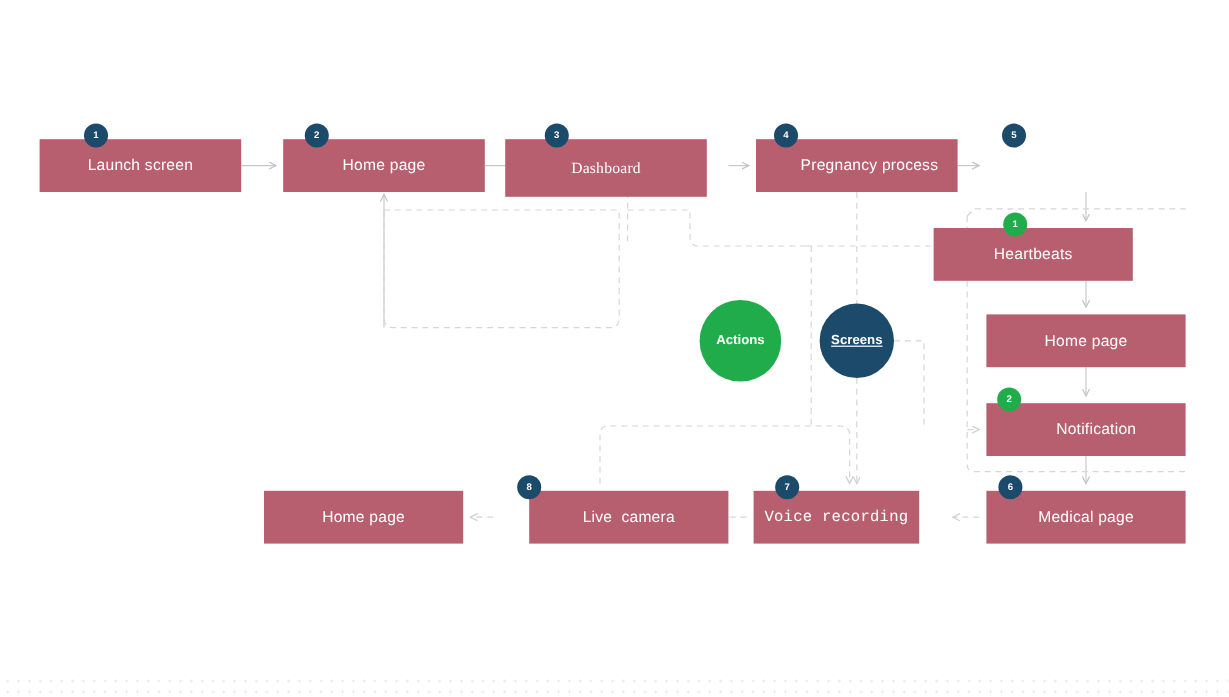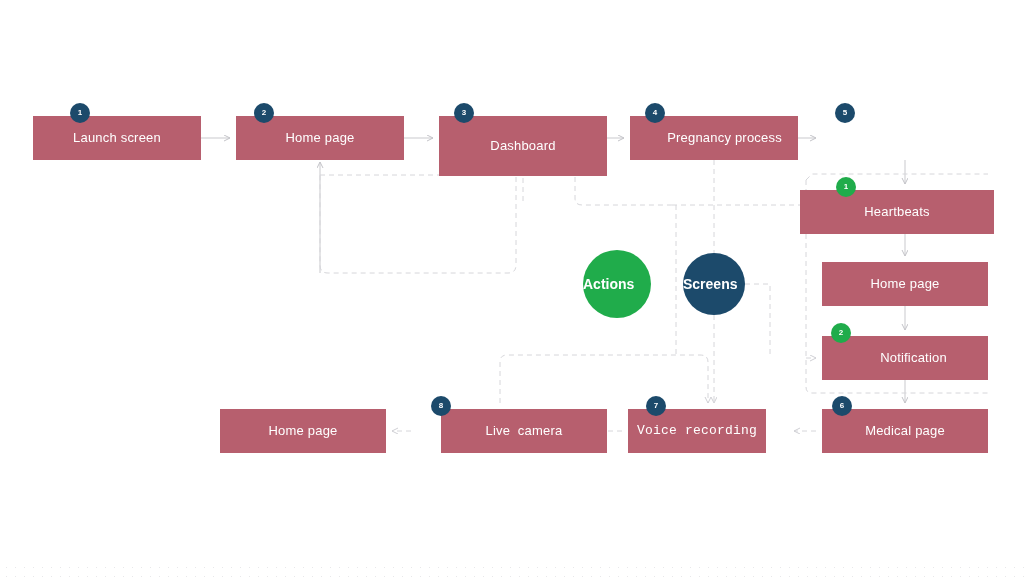--- a/index.html
+++ b/index.html
@@ -75,28 +75,28 @@
   }
   .badge.navy  { background: #1c4a6b; }
   .badge.green { background: #20ac4b; }
 
   
   .legend-circle {
     position: absolute;
     border-radius: 50%;
     display: flex;
     align-items: center;
-    justify-content: flex-start;
+    justify-content: center;
     color: #ffffff;
-    font-size: 14px;
+    font-size: 11px;
     font-weight: bold;
     z-index: 4;
   }
   .legend-circle.green { background: #20ac4b; }
-  .legend-circle.navy  { background: #1c4a6b; }
+  .legend-circle.navy  { background: #1c4a6b; text-decoration: underline; }
 </style>
 </head>
 <body>
 
 <div id="canvas">
 
   <svg id="wires" viewBox="0 0 1024 581" xmlns="http://www.w3.org/2000/svg">
     <defs>
       <marker id="ah-solid" markerWidth="7" markerHeight="7" refX="6" refY="3" orient="auto" markerUnits="userSpaceOnUse">
         <path d="M0,0 L6,3 L0,6" fill="none" stroke="#c3c3c8" stroke-width="1"></path>
@@ -165,39 +165,39 @@
     <span>1</span>
   </div>
 
   <div class="node" style="left:236px; top:116px; width:168px; height:44px;">
     <span class="node-label">Home page</span>
   </div>
   <div class="badge navy" style="left:254px; top:103px;">
     <span>2</span>
   </div>
 
-  <div class="node" style="left:439px; top:116px; width:168px; height:60px;">
+  <div class="node" style="left:421px; top:116px; width:168px; height:48px;font-family:Liberation Serif, serif;">
     <span class="node-label">Dashboard</span>
   </div>
   <div class="badge navy" style="left:454px; top:103px;">
     <span>3</span>
   </div>
 
   <div class="node" style="left:630px; top:116px; width:168px; height:44px;padding-left:27px;">
     <span class="node-label">Pregnancy process</span>
   </div>
   <div class="badge navy" style="left:645px; top:103px;">
     <span>4</span>
   </div>
 
   <div class="badge navy" style="left:835px; top:103px;">
     <span>5</span>
   </div>
 
-  <div class="node" style="left:800px; top:190px; width:194px; height:44px;">
+  <div class="node" style="left:778px; top:190px; width:166px; height:44px;">
     <span class="node-label">Heartbeats</span>
   </div>
   <div class="badge green" style="left:836px; top:177px;">
     <span>1</span>
   </div>
 
   <div class="node" style="left:822px; top:262px; width:166px; height:44px;">
     <span class="node-label">Home page</span>
   </div>
 

